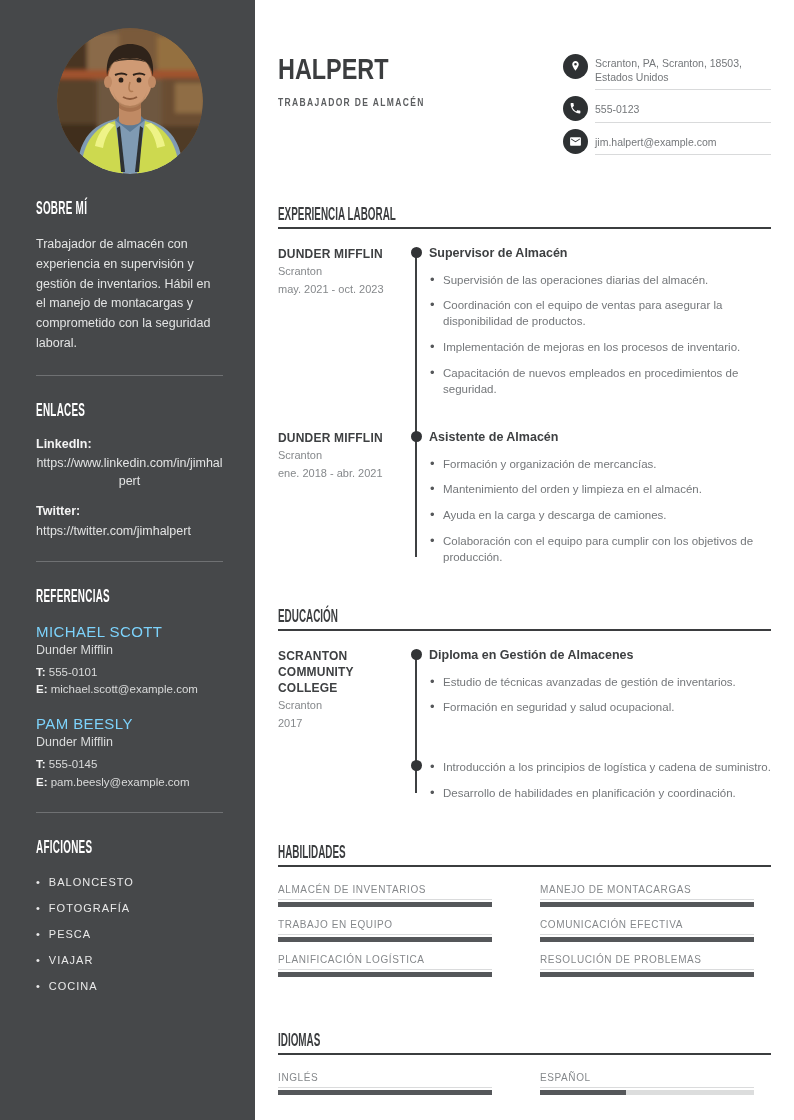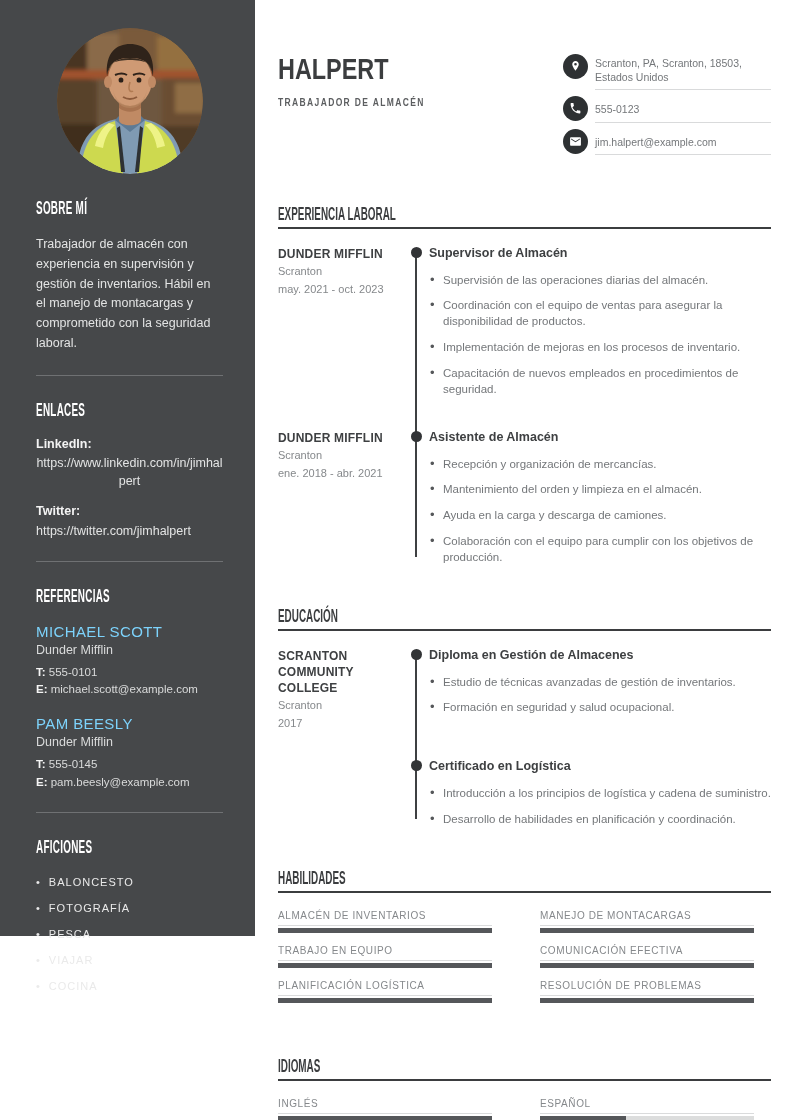--- a/index.html
+++ b/index.html
@@ -1,21 +1,21 @@
 <!DOCTYPE html>
 <html><head>
 <meta charset="utf-8">
 <style>
   * { margin:0; padding:0; box-sizing:border-box; }
   html,body { background:#fff; }
   body { font-family:"Liberation Sans", sans-serif; }
   .page { position:relative; width:794px; height:1120px; background:#ffffff; overflow:hidden; }
 
   
-  .sidebar { position:absolute; left:0; top:0; width:255px; height:936px;
+  .sidebar { position:absolute; left:0; top:0; width:255px; height:1120px;
              background:#46484a; color:#e6e7e7; padding:0 32px 20px 36px; }
   .photo-wrap { width:146px; height:146px; border-radius:50%; overflow:hidden; margin:28px auto 0; }
   .photo-wrap svg { display:block; }
   .side-heading { margin:24px 0 16px; }
   .cond { display:inline-block; transform:scaleX(0.55); transform-origin:left center; white-space:nowrap; }
   .side-heading .cond { font-size:18px; font-weight:bold; color:#ffffff; letter-spacing:0.5px; }
   .about-text { font-size:12.5px; line-height:1.58; color:#e3e4e4; }
   .side-sep { border:none; border-top:1px solid #6f7173; margin:21px 0; }
   .link-group { margin-bottom:14px; }
   .link-label { font-size:12.5px; font-weight:bold; color:#f3f3f3; margin-bottom:3px; }
@@ -248,21 +248,21 @@
         <article class="entry">
           <div class="entry-left">
             <div class="entry-org">DUNDER MIFFLIN</div>
             <div class="entry-sub">Scranton</div>
             <div class="entry-sub">ene. 2018 - abr. 2021</div>
           </div>
           <span class="entry-dot"></span>
           <div>
             <h3 class="entry-title">Asistente de Almacén</h3>
             <ul class="entry-bullets">
-              <li>Recepción y organización de mercancías.</li>
+              <li>Formación y organización de mercancías.</li>
               <li>Mantenimiento del orden y limpieza en el almacén.</li>
               <li>Ayuda en la carga y descarga de camiones.</li>
               <li>Colaboración con el equipo para cumplir con los objetivos de producción.</li>
             </ul>
           </div>
         </article>
       </div>
     </section>
 
     <section class="sec">
@@ -282,21 +282,20 @@
             <ul class="entry-bullets">
               <li>Estudio de técnicas avanzadas de gestión de inventarios.</li>
               <li>Formación en seguridad y salud ocupacional.</li>
             </ul>
           </div>
         </article>
 
         <article class="entry">
           <span class="entry-dot"></span>
           <div>
-            <h3 class="entry-title">Certificado en Logística</h3>
             <ul class="entry-bullets">
               <li>Introducción a los principios de logística y cadena de suministro.</li>
               <li>Desarrollo de habilidades en planificación y coordinación.</li>
             </ul>
           </div>
         </article>
       </div>
     </section>
 
     <section class="sec">

